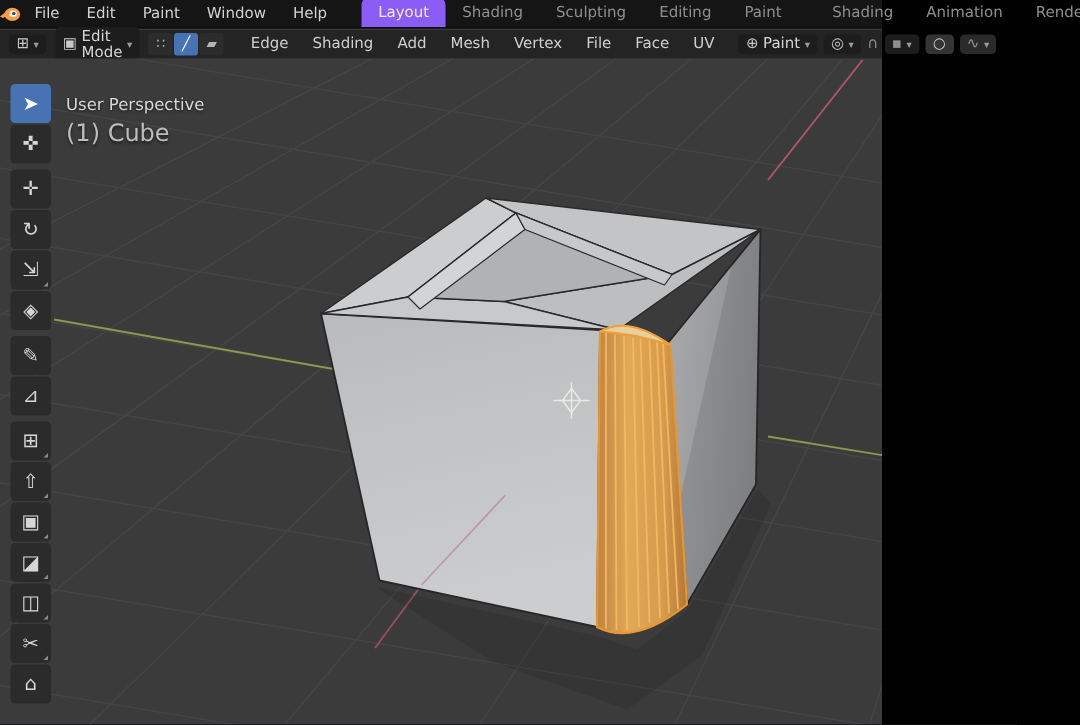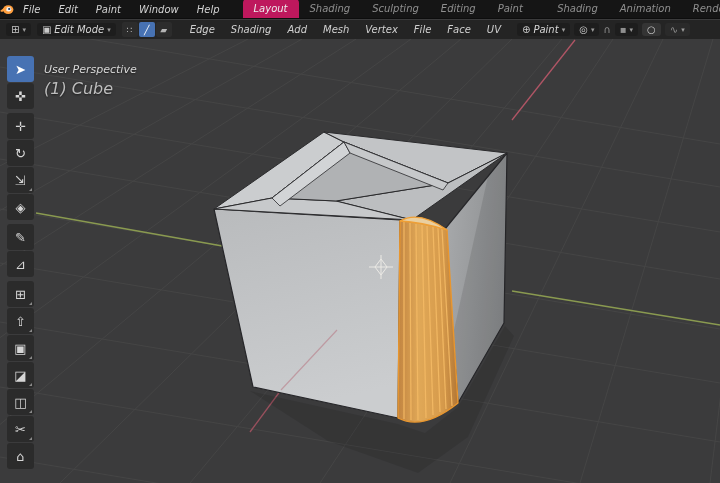--- a/index.html
+++ b/index.html
@@ -1,29 +1,29 @@
 <!DOCTYPE html>
 <html><head>
 <meta charset="utf-8">
 <style>
   * { margin:0; padding:0; box-sizing:border-box; }
   html,body { width:720px; height:483px; overflow:hidden; background:#000;
               font-family:"DejaVu Sans","Liberation Sans",sans-serif; }
-  .app { position:relative; width:720px; height:483px; background:#3b3b3c;font-style:italic; }
+  .app { position:relative; width:588px; height:483px; background:#3b3b3c; }
 
   
   .topbar { position:absolute; top:0; left:0; right:0; height:19px;
             background:#151515; display:flex; align-items:stretch;
             font-size:10px; color:#cfcfcf; border-bottom:1px solid #0d0d0d; }
   .logo { width:22px; display:flex; align-items:center; justify-content:center; }
   .menus { display:flex; align-items:center; }
   .menu-item { padding:0 9px; line-height:19px; color:#d2d2d2; cursor:default; }
   .tabs { display:flex; align-items:flex-end; margin-left:14px; }
   .tab { padding:3px 11px 3px; color:#8f8f8f; line-height:13px; }
-  .tab.active { background:#be185d; color:#ececec; border-radius:4px 4px 0 0; }
+  .tab.active { background:#8b5cf6; color:#ececec; border-radius:4px 4px 0 0; }
 
   
   .header2 { position:absolute; top:20px; left:0; right:0; height:19px;
              background:#242424; display:flex; align-items:center;
              font-size:10px; color:#d5d5d5; padding-left:6px; }
   .hbtn { display:flex; align-items:center; gap:3px; background:#1d1d1d;
           border-radius:3px; padding:1px 5px; margin-right:6px; color:#d5d5d5; }
   .hicon { font-size:10px; color:#c9c9c9; }
   .caret { font-size:7px; color:#9a9a9a; }
   .mode-buttons { display:flex; gap:1px; margin-right:10px; }

